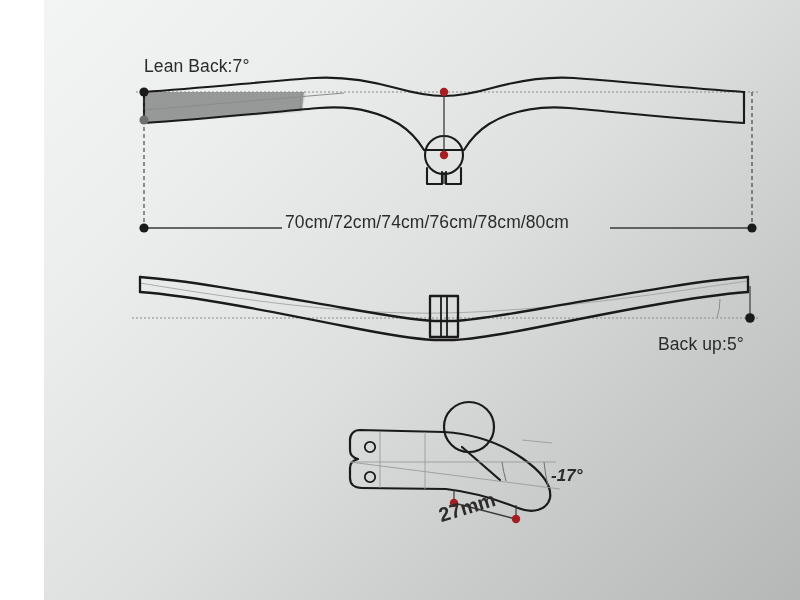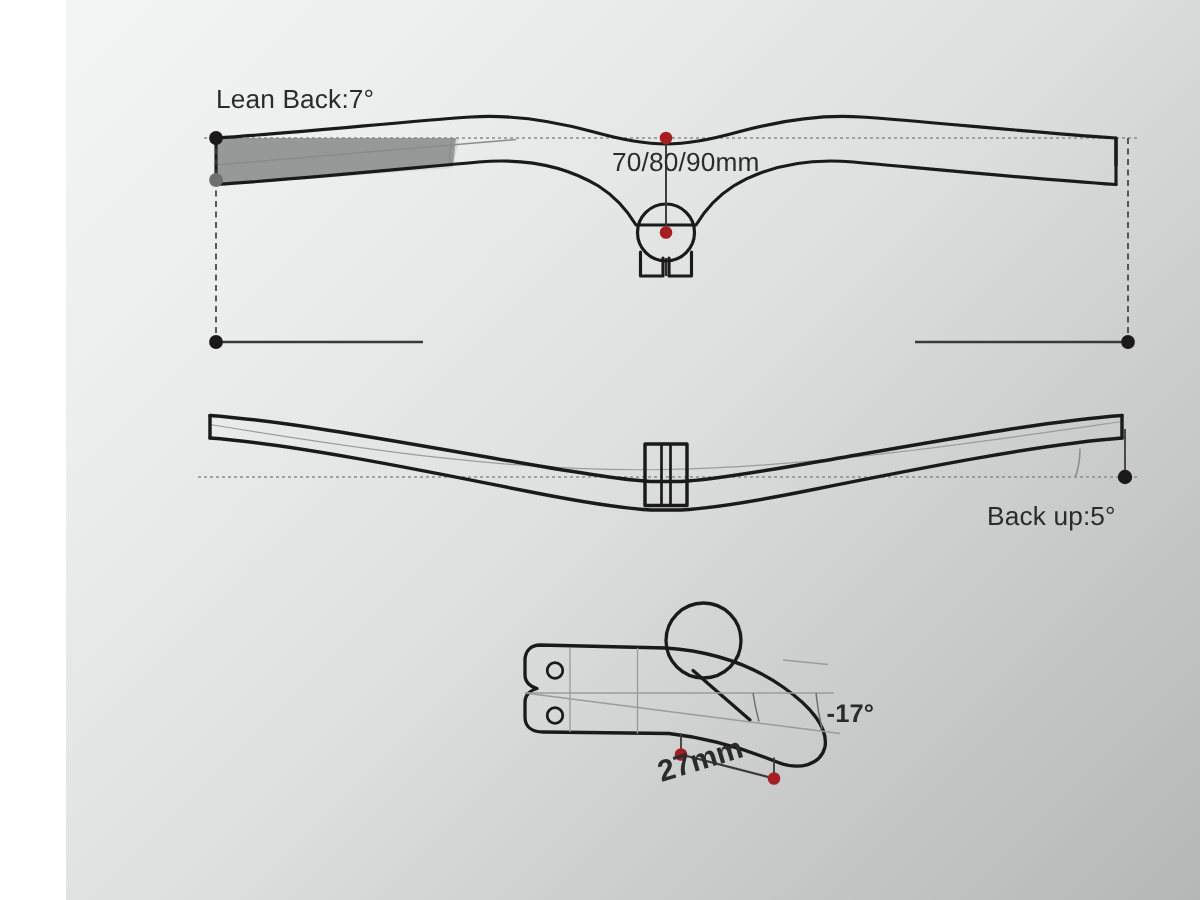--- a/index.html
+++ b/index.html
@@ -27,21 +27,21 @@
   .lbl {
     position: absolute;
     color: #2b2b2b;
     white-space: nowrap;
     letter-spacing: 0.1px;
   }
   .lbl-lean    { left: 100px; top: 56px;  font-size: 17.5px; }
   .lbl-stem    { left: 364px; top: 98px;  font-size: 17.5px; }
   .lbl-width   { left: 241px; top: 212px; font-size: 17.5px; }
   .lbl-bend    { left: 614px; top: 334px; font-size: 17.5px; }
-  .lbl-angle   { left: 507px; top: 466px; font-size: 17px; font-weight: bold; }
+  .lbl-angle   { left: 507px; top: 466px; font-size: 17px; font-weight: bold; font-style: italic; }
   .lbl-reach   { left: 392px; top: 505px; font-size: 20px; font-weight: bold;
                  transform: rotate(-17deg); transform-origin: left top; }
 </style>
 </head>
 <body>
 
 <div id="stage">
 
   <svg width="800" height="600" viewBox="0 0 800 600">
 
@@ -173,22 +173,22 @@
       <line x1="410" y1="489" x2="410" y2="503" stroke="#3a3a3a" stroke-width="1.2"></line>
       <line x1="472" y1="505" x2="472" y2="519" stroke="#3a3a3a" stroke-width="1.2"></line>
       <line x1="410" y1="503" x2="472" y2="519" stroke="#3a3a3a" stroke-width="1.5"></line>
       <circle cx="410" cy="503" r="4.2" fill="#a41e22"></circle>
       <circle cx="472" cy="519" r="4.2" fill="#a41e22"></circle>
     </g>
   </svg>
 
   <div class="lbl lbl-lean">Lean Back:7°</div>
 
-  <div class="lbl lbl-stem">70/80/90mm</div>
 
+  <div class="lbl lbl-width">70cm/72cm/74cm/76cm/78cm/80cm</div>
 
   <div class="lbl lbl-bend">Back up:5°</div>
 
   <div class="lbl lbl-angle">-17°</div>
 
   <div class="lbl lbl-reach">27mm</div>
 
 </div>
 
 </body></html>

